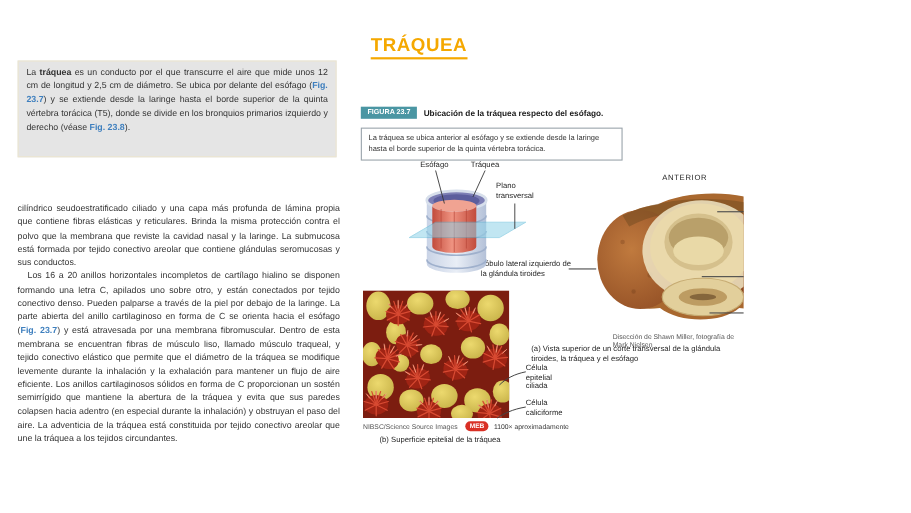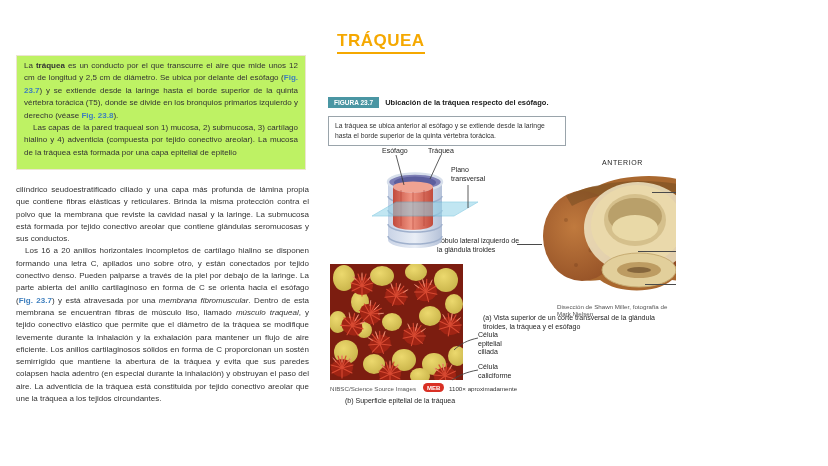--- a/index.html
+++ b/index.html
@@ -3,31 +3,31 @@
 <meta charset="utf-8">
 <style>
   * { margin:0; padding:0; box-sizing:border-box; }
   html,body { background:#ffffff; }
   body { font-family:"Liberation Sans", sans-serif; color:#3a3a3a; }
   .page { position:relative; width:676px; height:466px; background:#fff; overflow:hidden; }
 
   .title { position:absolute; left:337px; top:31px; font-size:17px; font-weight:bold;
            letter-spacing:0.5px; color:#F5A800; border-bottom:2.5px solid #F5A800; padding-bottom:1px; }
 
-  .intro-box { position:absolute; left:16px; top:55px; width:290px; background:#bef264;
-               border:1px solid #ece5d0; padding:4px 7px 10px 7px; font-size:8px; line-height:12.4px;
+  .intro-box { position:absolute; left:16px; top:55px; width:290px; background:#e5e5e5;
+               border:1px solid #ece5d0; padding:4px 7px 20px 7px; font-size:8px; line-height:12.4px;
                text-align:justify; color:#333; }
   .intro-box p + p { text-indent:9px; }
 
   .body-text { position:absolute; left:16px; top:184px; width:293px; font-size:8px;
                line-height:12.3px; text-align:justify; color:#333; }
   .body-text p + p { text-indent:9px; }
 
   .seg-b { font-weight:bold; }
-  .seg-i { font-style:italic; }
+  .seg-i { }
   .seg-link { color:#3E7FBE; font-weight:bold; }
 
   .fig-header { position:absolute; left:328px; top:97px; display:flex; align-items:center; gap:6px;text-align:center; }
   .fig-tag { background:#4A96A3; color:#fff; font-size:6.5px; font-weight:bold; padding:2px 6px; }
   .fig-title { font-size:7.5px; font-weight:bold; color:#1a1a1a; }
 
   .fig-summary { position:absolute; left:328px; top:116px; width:238px; background:#fff;
                  border:1px solid #9aa4ab; padding:4px 6px; font-size:6.8px; line-height:10px; color:#333; }
 
   .lbl { position:absolute; font-size:7px; line-height:8.6px; color:#1d1d1d; }
@@ -46,21 +46,20 @@
 </style>
 </head>
 <body>
 
 <div class="page">
 
   <h1 class="title">TRÁQUEA</h1>
 
   <div class="intro-box">
     <p><span>La </span><span class="seg-b">tráquea</span><span> es un conducto por el que transcurre el aire que mide unos 12 cm de longitud y 2,5 cm de diámetro. Se ubica por delante del esófago (</span><span class="seg-link">Fig. 23.7</span><span>) y se extiende desde la laringe hasta el borde superior de la quinta vértebra torácica (T5), donde se divide en los bronquios primarios izquierdo y derecho (véase </span><span class="seg-link">Fig. 23.8</span><span>).</span></p>
-    <p><span>Las capas de la pared traqueal son 1) mucosa, 2) submucosa, 3) cartílago hialino y 4) adventicia (compuesta por tejido conectivo areolar). La mucosa de la tráquea está formada por una capa epitelial de epitelio</span></p>
   </div>
 
   <div class="body-text">
     <p><span>cilíndrico seudoestratificado ciliado y una capa más profunda de lámina propia que contiene fibras elásticas y reticulares. Brinda la misma protección contra el polvo que la membrana que reviste la cavidad nasal y la laringe. La submucosa está formada por tejido conectivo areolar que contiene glándulas seromucosas y sus conductos.</span></p>
     <p><span>Los 16 a 20 anillos horizontales incompletos de cartílago hialino se disponen formando una letra C, apilados uno sobre otro, y están conectados por tejido conectivo denso. Pueden palparse a través de la piel por debajo de la laringe. La parte abierta del anillo cartilaginoso en forma de C se orienta hacia el esófago (</span><span class="seg-link">Fig. 23.7</span><span>) y está atravesada por una </span><span class="seg-i">membrana fibromuscular</span><span>. Dentro de esta membrana se encuentran fibras de músculo liso, llamado </span><span class="seg-i">músculo traqueal</span><span>, y tejido conectivo elástico que permite que el diámetro de la tráquea se modifique levemente durante la inhalación y la exhalación para mantener un flujo de aire eficiente. Los anillos cartilaginosos sólidos en forma de C proporcionan un sostén semirrígido que mantiene la abertura de la tráquea y evita que sus paredes colapsen hacia adentro (en especial durante la inhalación) y obstruyan el paso del aire. La adventicia de la tráquea está constituida por tejido conectivo areolar que une la tráquea a los tejidos circundantes.</span></p>
   </div>
 
   <div class="fig-header">
     <span class="fig-tag">FIGURA 23.7</span>
     <span class="fig-title">Ubicación de la tráquea respecto del esófago.</span>

